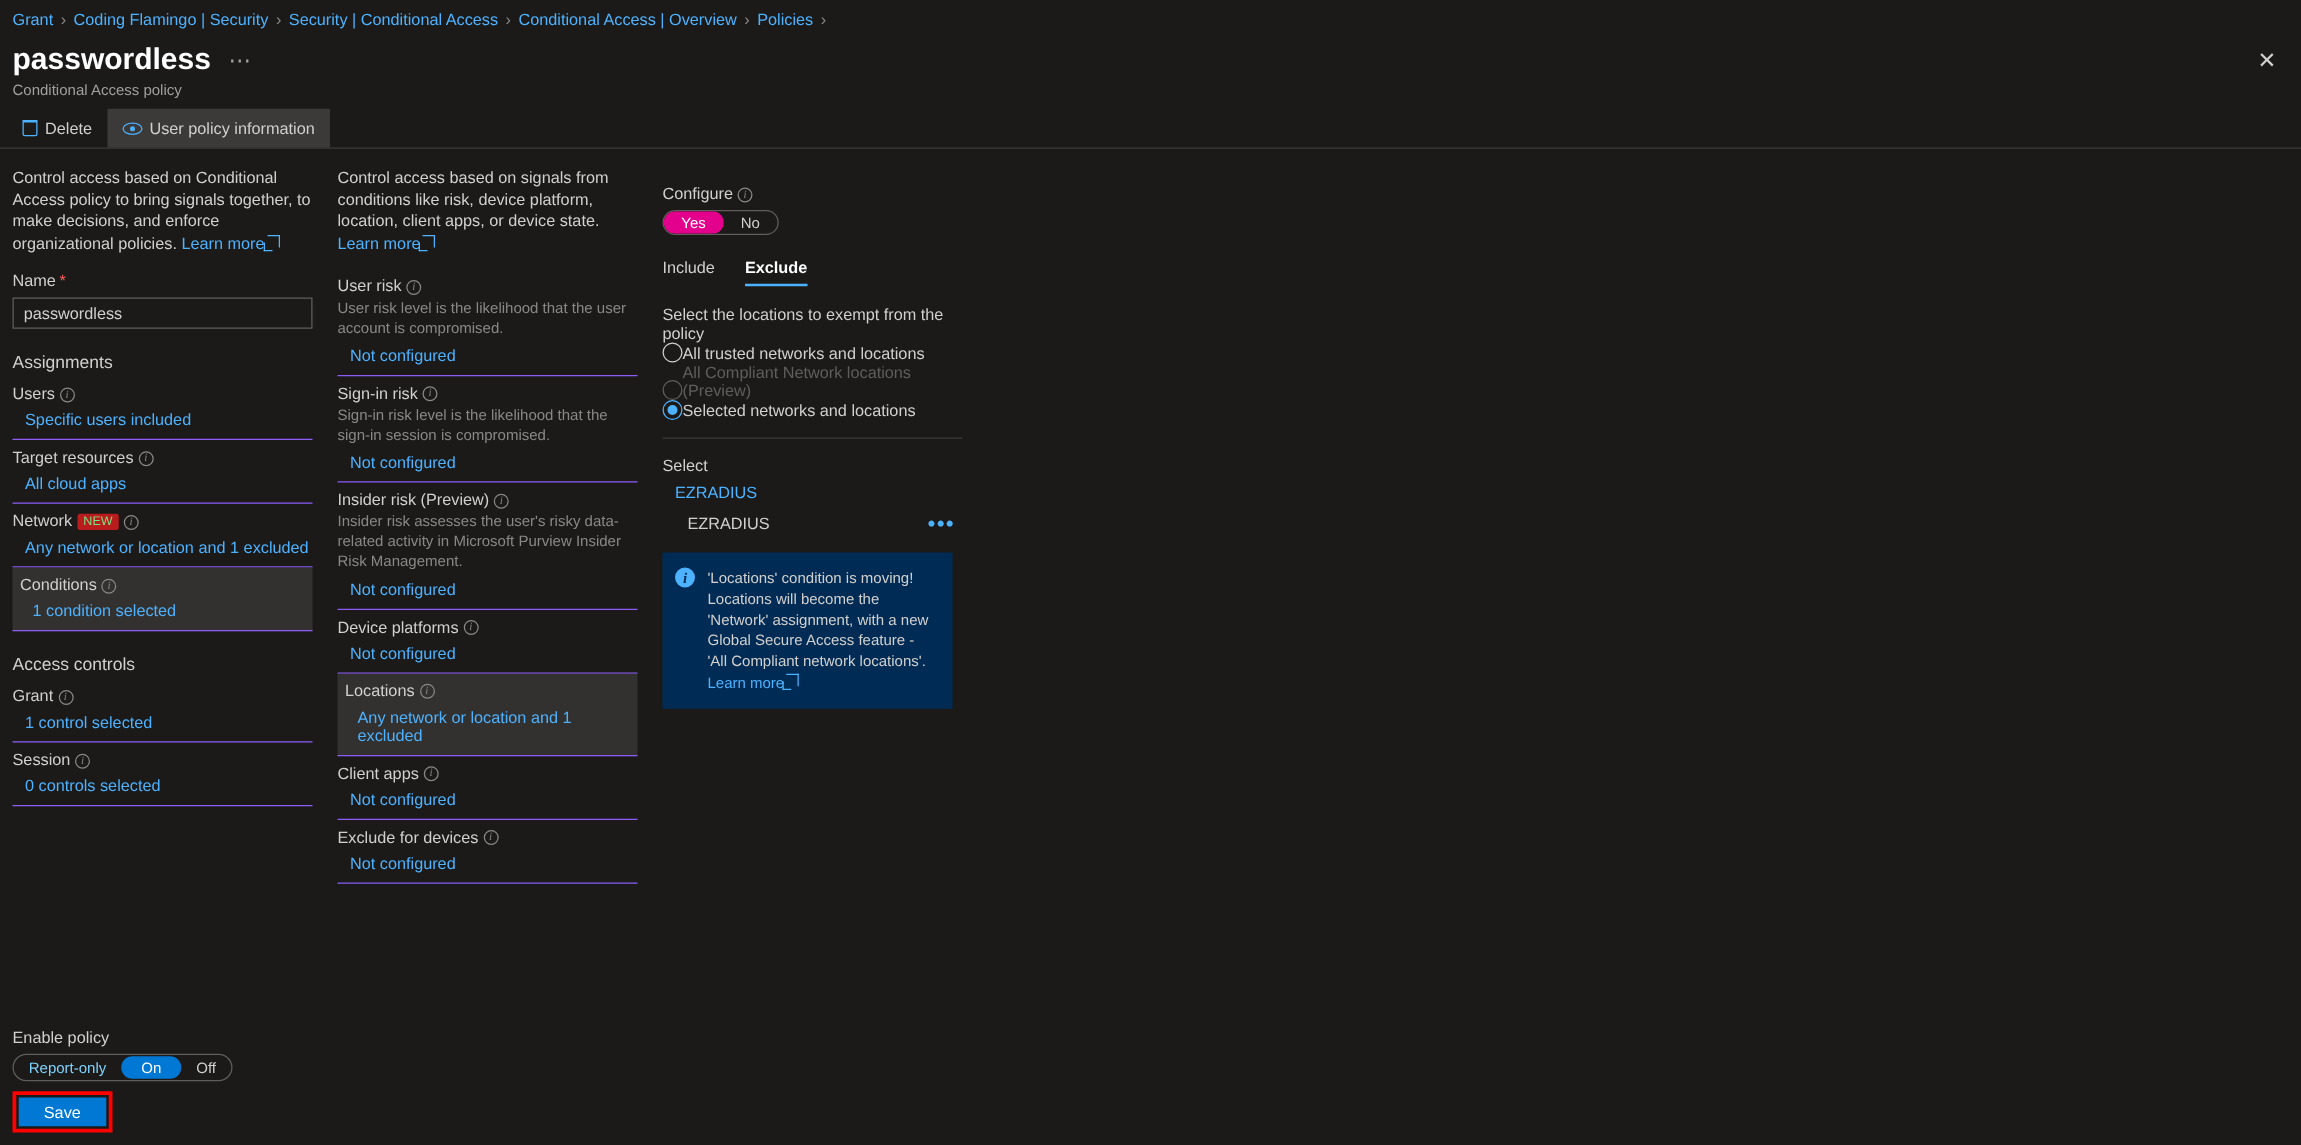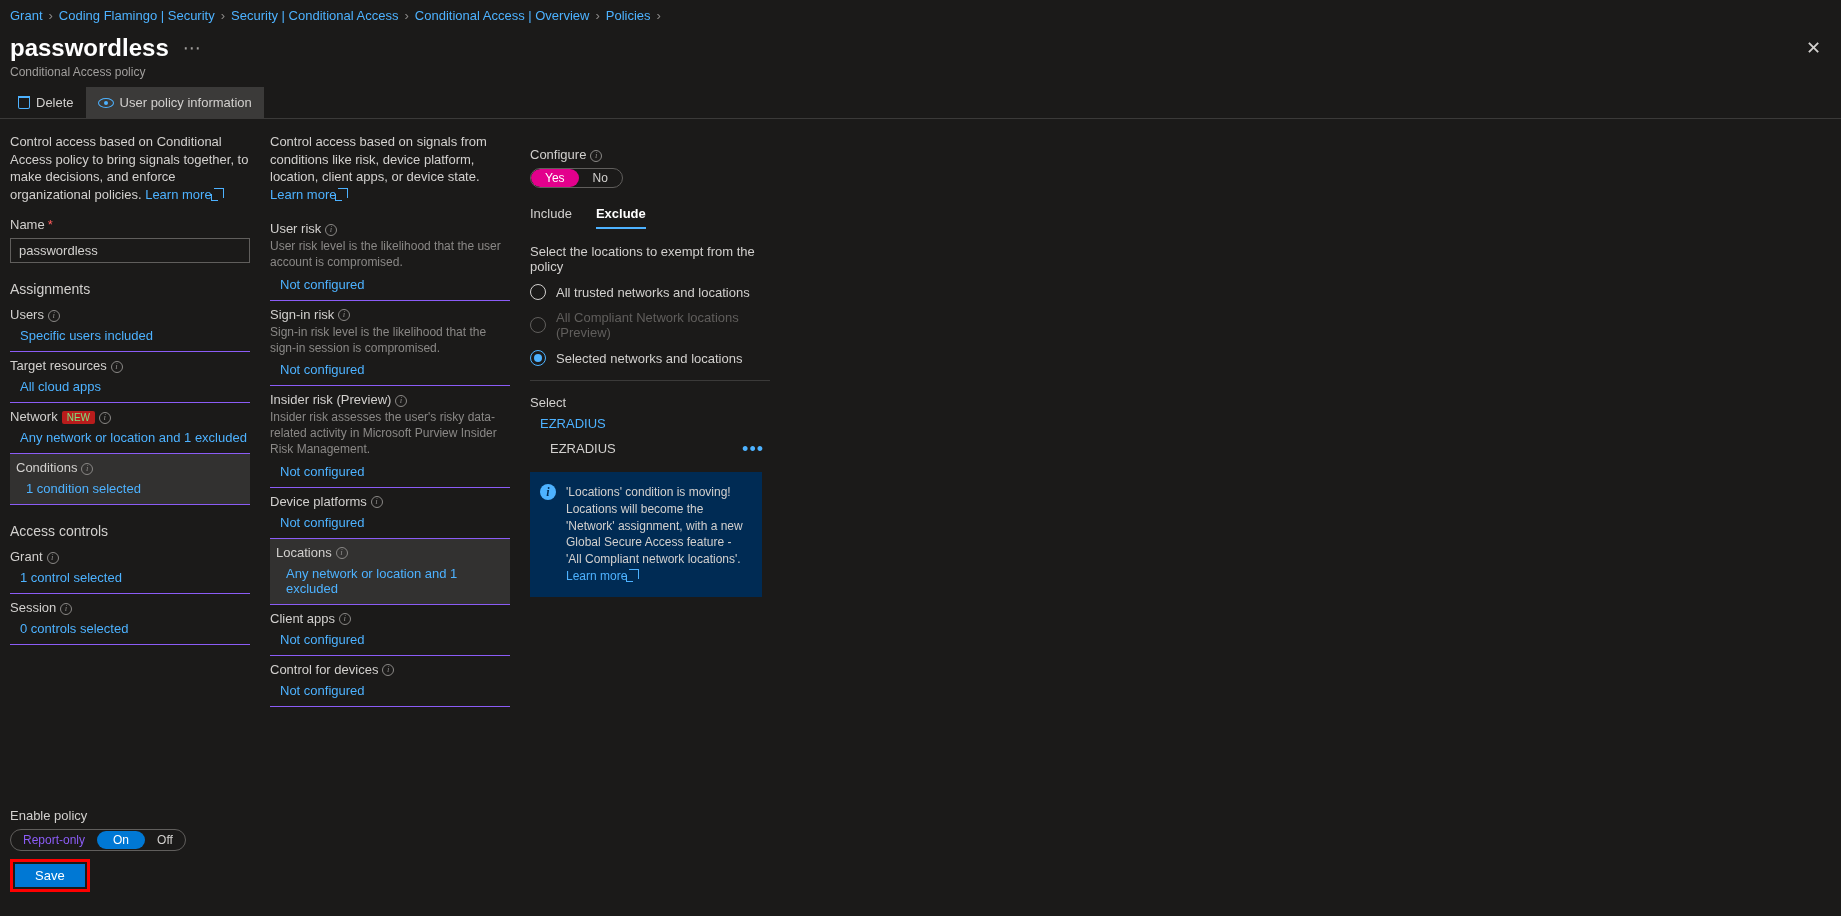--- a/index.html
+++ b/index.html
@@ -183,23 +183,22 @@
     cursor: pointer;
     font-size: 13px;
   }
   .tab.active {
     color: #fff;
     font-weight: 600;
     border-bottom: 2px solid #4db2ff;
   }
   .radio-row {
     display: flex;
-    align-items: center;
-    gap: 10px;
-    margin-top: 10px;
+    align-items: flex-end;
+    margin-top: 0;
     cursor: pointer;
   }
   .radio {
     width: 16px; height: 16px;
     border: 1.5px solid #d2d0ce;
     border-radius: 50%;
     display: flex;
     align-items: center;
     justify-content: center;
     flex-shrink: 0;
@@ -246,38 +245,38 @@
     color: #002b54;
     font-weight: bold;
     text-align: center;
     font-size: 12px;
     line-height: 16px;
     font-style: italic;
     font-family: serif;
   }
   .footer {
     position: absolute;
-    bottom: 24px;
+    bottom: 10px;
     left: 10px;
   }
   .tri-toggle {
     display: inline-flex;
     border: 1px solid #605e5c;
     border-radius: 13px;
     overflow: hidden;
     margin-top: 6px;
     align-items: center;
     height: 22px;
   }
   .tri-opt {
     padding: 2px 12px;
     font-size: 12px;
     cursor: pointer;
   }
-  .tri-opt.bluelabel { color: #8b5cf6; }
+  .tri-opt.bluelabel { color: #7dd3fc; }
   .tri-opt.onblue {
     background: #0078d4;
     color: #fff;
     border-radius: 10px;
     padding: 2px 16px;
   }
   .save-wrap {
     border: 3px solid #ff0000;
     display: inline-block;
     margin-top: 8px;
@@ -428,21 +427,21 @@
       <div class="item-title"><span>Locations</span><span class="info-icon"></span></div>
       <div class="item-link"><a class="link">Any network or location and 1 excluded</a></div>
     </div>
 
     <div class="item-block">
       <div class="item-title"><span>Client apps</span><span class="info-icon"></span></div>
       <div class="item-link"><a class="link">Not configured</a></div>
     </div>
 
     <div class="item-block">
-      <div class="item-title"><span>Control for devices</span><span class="info-icon"></span></div>
+      <div class="item-title"><span>Exclude for devices</span><span class="info-icon"></span></div>
       <div class="item-link"><a class="link">Not configured</a></div>
     </div>
   </div>
 
   <div class="col3">
 
     <div class="section-label">
       <span>Configure</span><span class="info-icon"></span>
     </div>
     <div class="toggle-pill">

